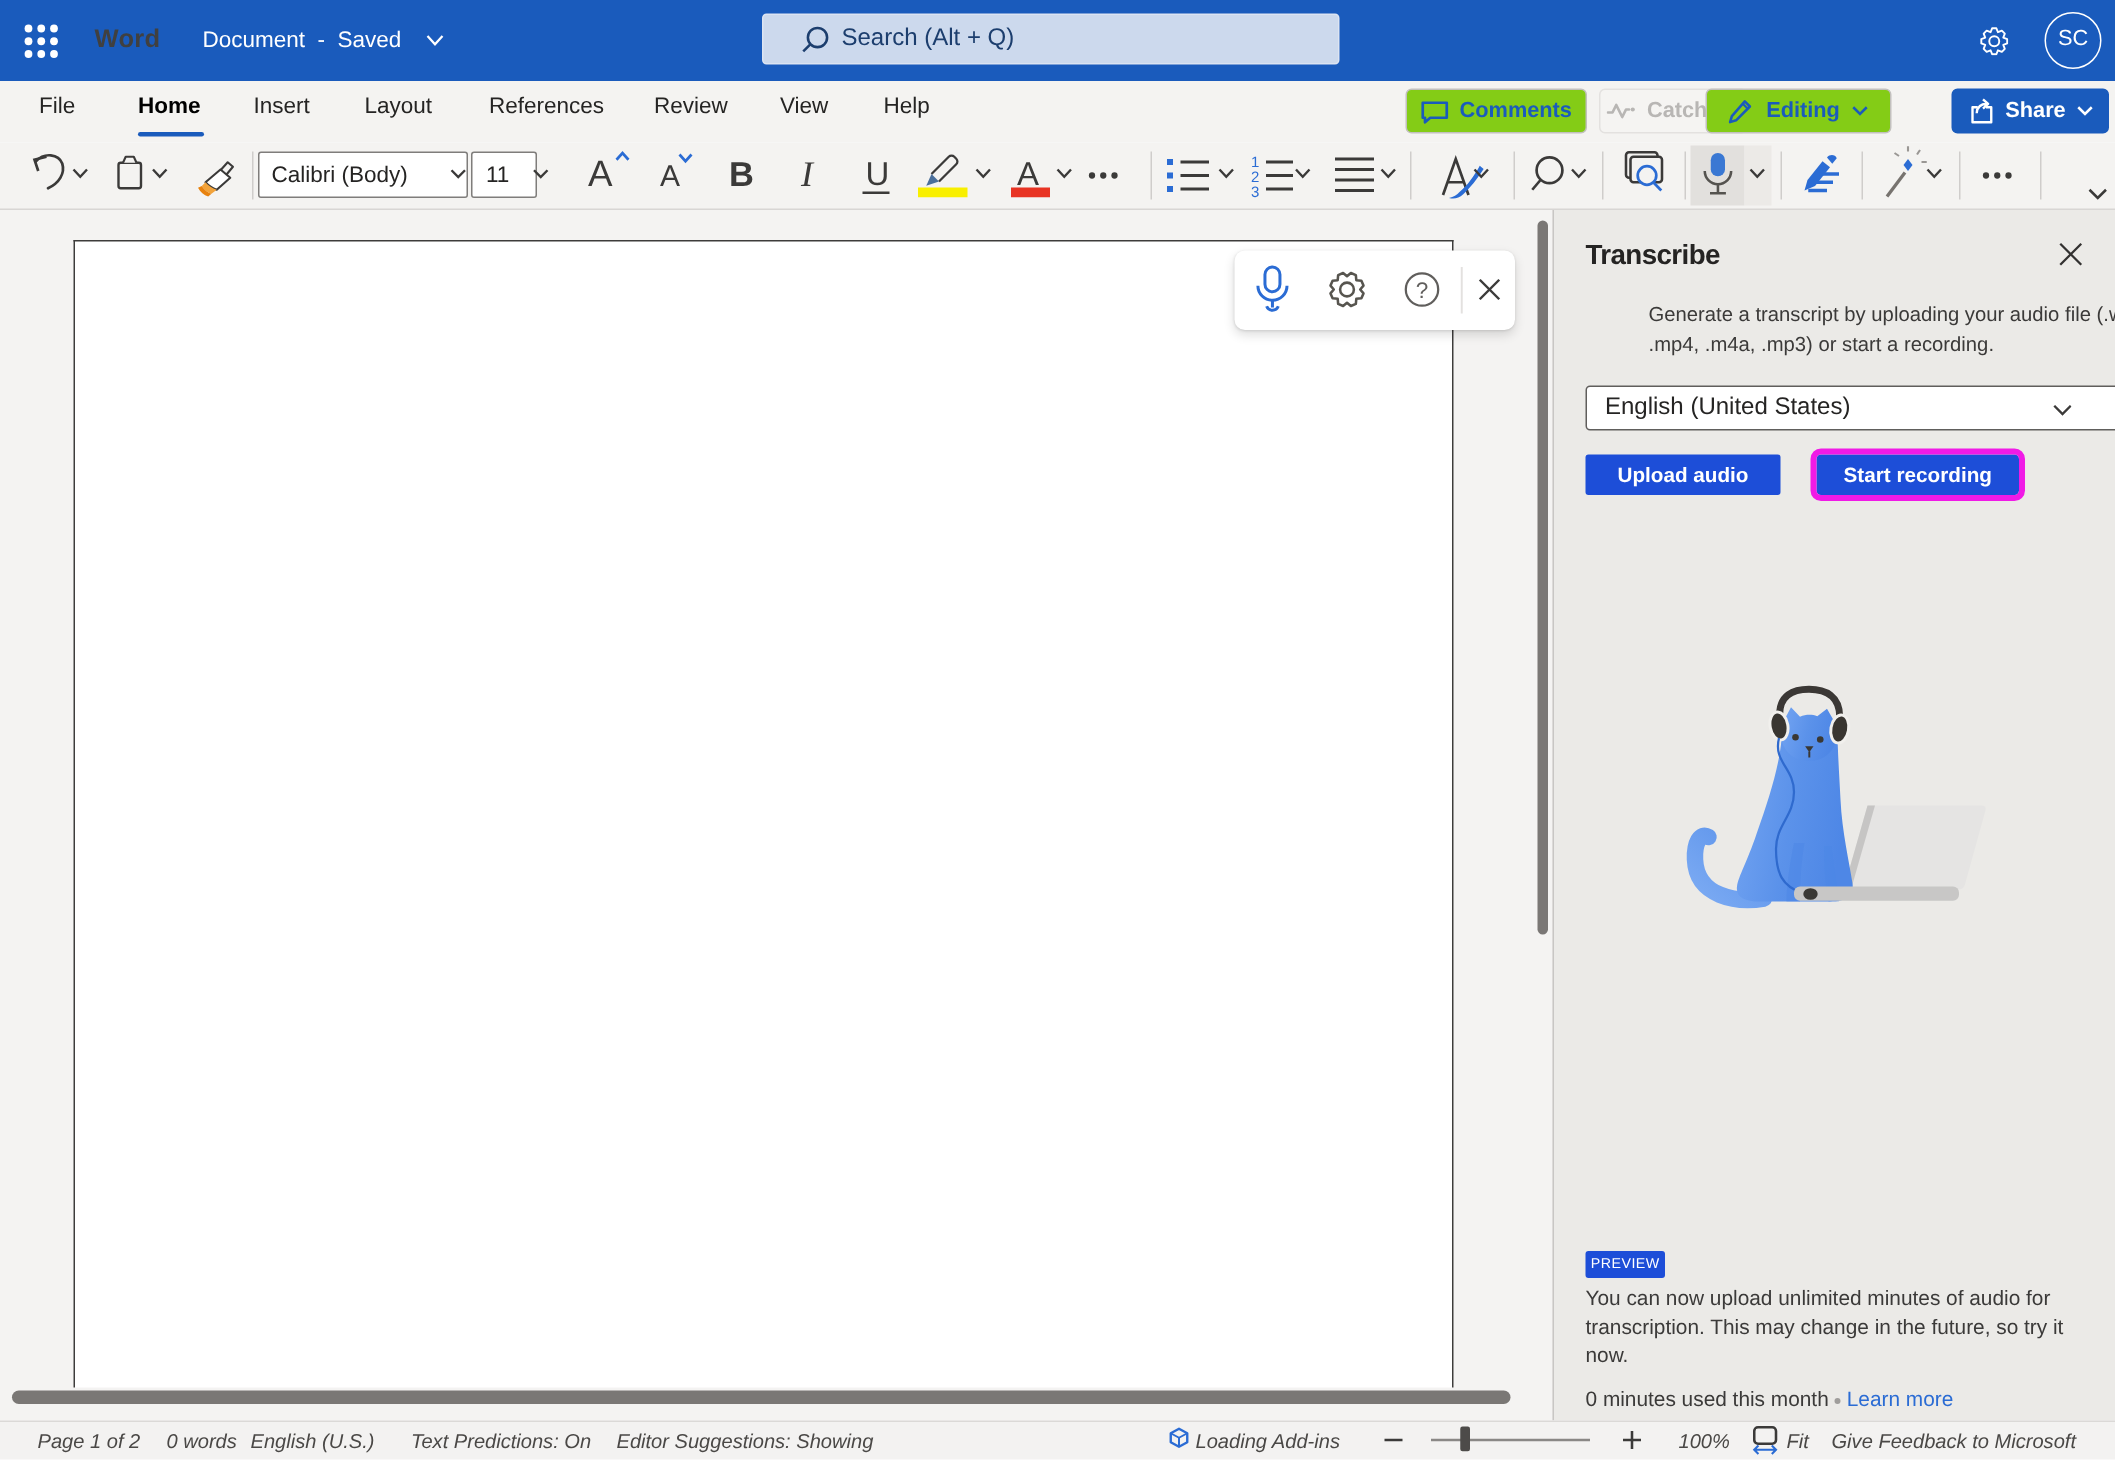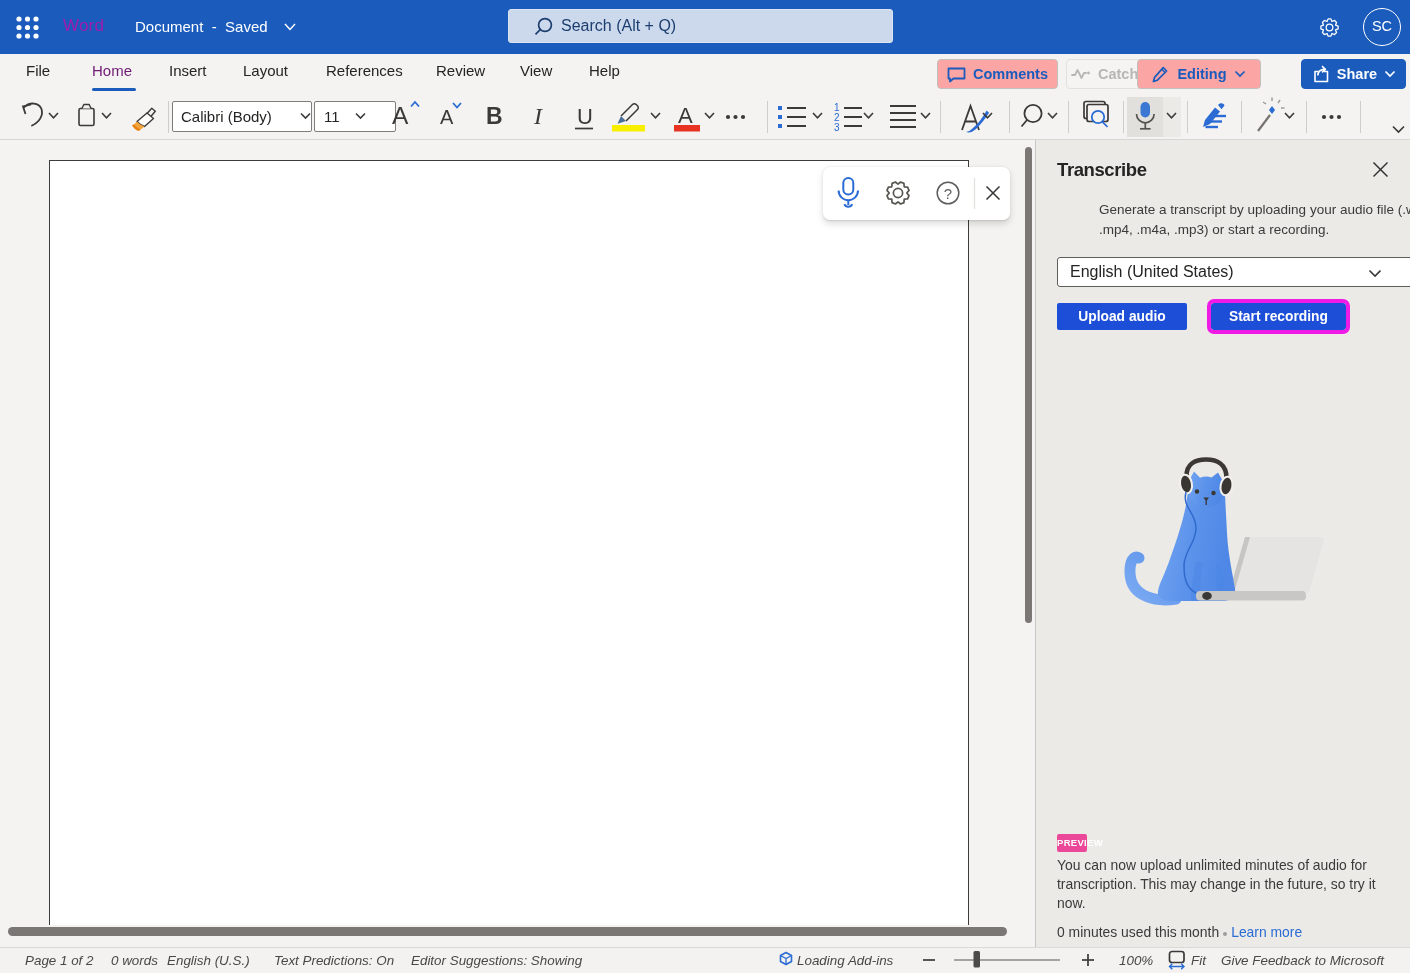--- a/index.html
+++ b/index.html
@@ -7,43 +7,43 @@
 .abs { position:absolute; }
 .header { position:absolute; left:0; top:0; width:1410px; height:54px; background:#1a5bbc; }
 .menubar { position:absolute; left:0; top:54px; width:1410px; height:41px; background:#f4f3f1; }
 .ribbon  { position:absolute; left:0; top:95px; width:1410px; height:45px; background:#f4f3f1; border-bottom:1px solid #d8d6d4; }
 .main    { position:absolute; left:0; top:140px; width:1410px; height:807px; background:#f4f3f2; }
 .panel   { position:absolute; left:1035px; top:140px; width:375px; height:807px; background:#ebeae7; border-left:1px solid #c8c6c4; }
 .statusbar { position:absolute; left:0; top:947px; width:1410px; height:26px; background:#f3f2f1; border-top:1px solid #dbd9d7; font-size:12px; color:#424242; }
 .page { position:absolute; left:49px; top:160px; width:920px; height:765px; background:#fff; border:1px solid #3d3c3b; border-bottom:none; }
 
 
-.word { position:absolute; left:63px; top:16px; color:#a21caf; font-size:17px; font-weight:normal; letter-spacing:.2px; }
+.word { position:absolute; left:63px; top:16px; color:#404040; font-size:17px; font-weight:bold; letter-spacing:.2px; }
 .docname { position:absolute; left:135px; top:18px; color:#fff; font-size:15px; }
 .search { position:absolute; left:508px; top:9px; width:385px; height:34px; background:#ccd9ed; border:1px solid #dce4f2; border-radius:3px; color:#1c3e6e; font-size:16px; line-height:32px; }
 .search .stext { position:absolute; left:52px; top:0; }
 .avatar { position:absolute; left:1363px; top:8px; width:38px; height:38px; border-radius:50%; border:1.7px solid #fff; background:#1a5bbc; color:#fff; font-size:14.5px; text-align:center; line-height:34px; }
 
 
 .mi { position:absolute; top:62px; font-size:15px; color:#252423; }
-.mi.sel { font-weight:normal; color:#701a75; }
+.mi.sel { font-weight:bold; color:#000000; }
 .homeline { position:absolute; left:92px; top:88px; width:44px; height:3px; background:#1a5bbc; border-radius:2px; }
-.tbtn { position:absolute; top:59px; height:30px; border-radius:4px; font-size:14.5px; font-weight:bold; color:#1a5bbc; background:#fca5a5; border:1px solid #c2c0be; display:flex; align-items:center; justify-content:center; gap:7px; }
+.tbtn { position:absolute; top:59px; height:30px; border-radius:4px; font-size:14.5px; font-weight:bold; color:#1a5bbc; background:#84cc16; border:1px solid #c2c0be; display:flex; align-items:center; justify-content:center; gap:7px; }
 .fontbox { position:absolute; left:172px; top:101px; width:140px; height:31px; background:#fff; border:1px solid #7f7d7b; border-radius:2px; font-size:15px; color:#252423; line-height:29px; padding-left:8px; }
-.sizebox { position:absolute; left:314px; top:101px; width:82px; height:31px; background:#fff; border:1px solid #7f7d7b; border-radius:2px; font-size:15px; color:#252423; line-height:29px; padding-left:9px; }
+.sizebox { position:absolute; left:314px; top:101px; width:44px; height:31px; background:#fff; border:1px solid #7f7d7b; border-radius:2px; font-size:15px; color:#252423; line-height:29px; padding-left:9px; }
 
 
 .sb { position:absolute; top:953px; font-size:13.4px; color:#4a4846;font-style:italic; }
 
 
 .ptitle { position:absolute; left:1057px; top:159px; font-size:18.5px; font-weight:bold; letter-spacing:-0.4px; color:#252423; }
 .pdesc { position:absolute; left:1099px; top:200px; width:338px; font-size:13.5px; line-height:20px; color:#3b3a39; }
 .pdrop { position:absolute; left:1057px; top:256.5px; width:370px; height:30.5px; background:#fff; border:1px solid #605e5c; border-radius:3px; font-size:16px; color:#252423; line-height:28.5px; padding-left:12px; }
 .pbtn { position:absolute; top:302.5px; height:27px; background:#1d4ed8; border-radius:2px; color:#fff; font-size:13.8px; font-weight:bold; display:flex; align-items:center; justify-content:center; }
-.badge { position:absolute; left:1057px; top:834px; width:30px; height:18px; background:#ec4899; border-radius:2px; color:#fff; font-size:9.5px; font-weight:bold; text-align:center; line-height:18px; letter-spacing:.3px; }
+.badge { position:absolute; left:1057px; top:834px; width:53px; height:18px; background:#1d4ed8; border-radius:2px; color:#fff; font-size:9.5px; font-weight:normal; text-align:center; line-height:18px; letter-spacing:.3px; }
 .ptext2 { position:absolute; left:1057px; top:856px; width:330px; font-size:13.9px; line-height:19px; color:#3b3a39; }
 .pmin { position:absolute; left:1057px; top:923.5px; font-size:13.9px; color:#3b3a39; }
 
 .vscroll { position:absolute; left:1025px; top:147px; width:7px; height:476px; background:#7a7775; border-radius:4px; }
 .hscroll { position:absolute; left:8px; top:927px; width:999px; height:9px; background:#7a7775; border-radius:5px; }
 .float { position:absolute; left:823px; top:167px; width:187px; height:53px; background:#fff; border-radius:7px; box-shadow:0 3.2px 7.2px rgba(0,0,0,.132), 0 0.6px 1.8px rgba(0,0,0,.108); }
 </style>
 </head>
 <body>
 <div class="main"></div>

